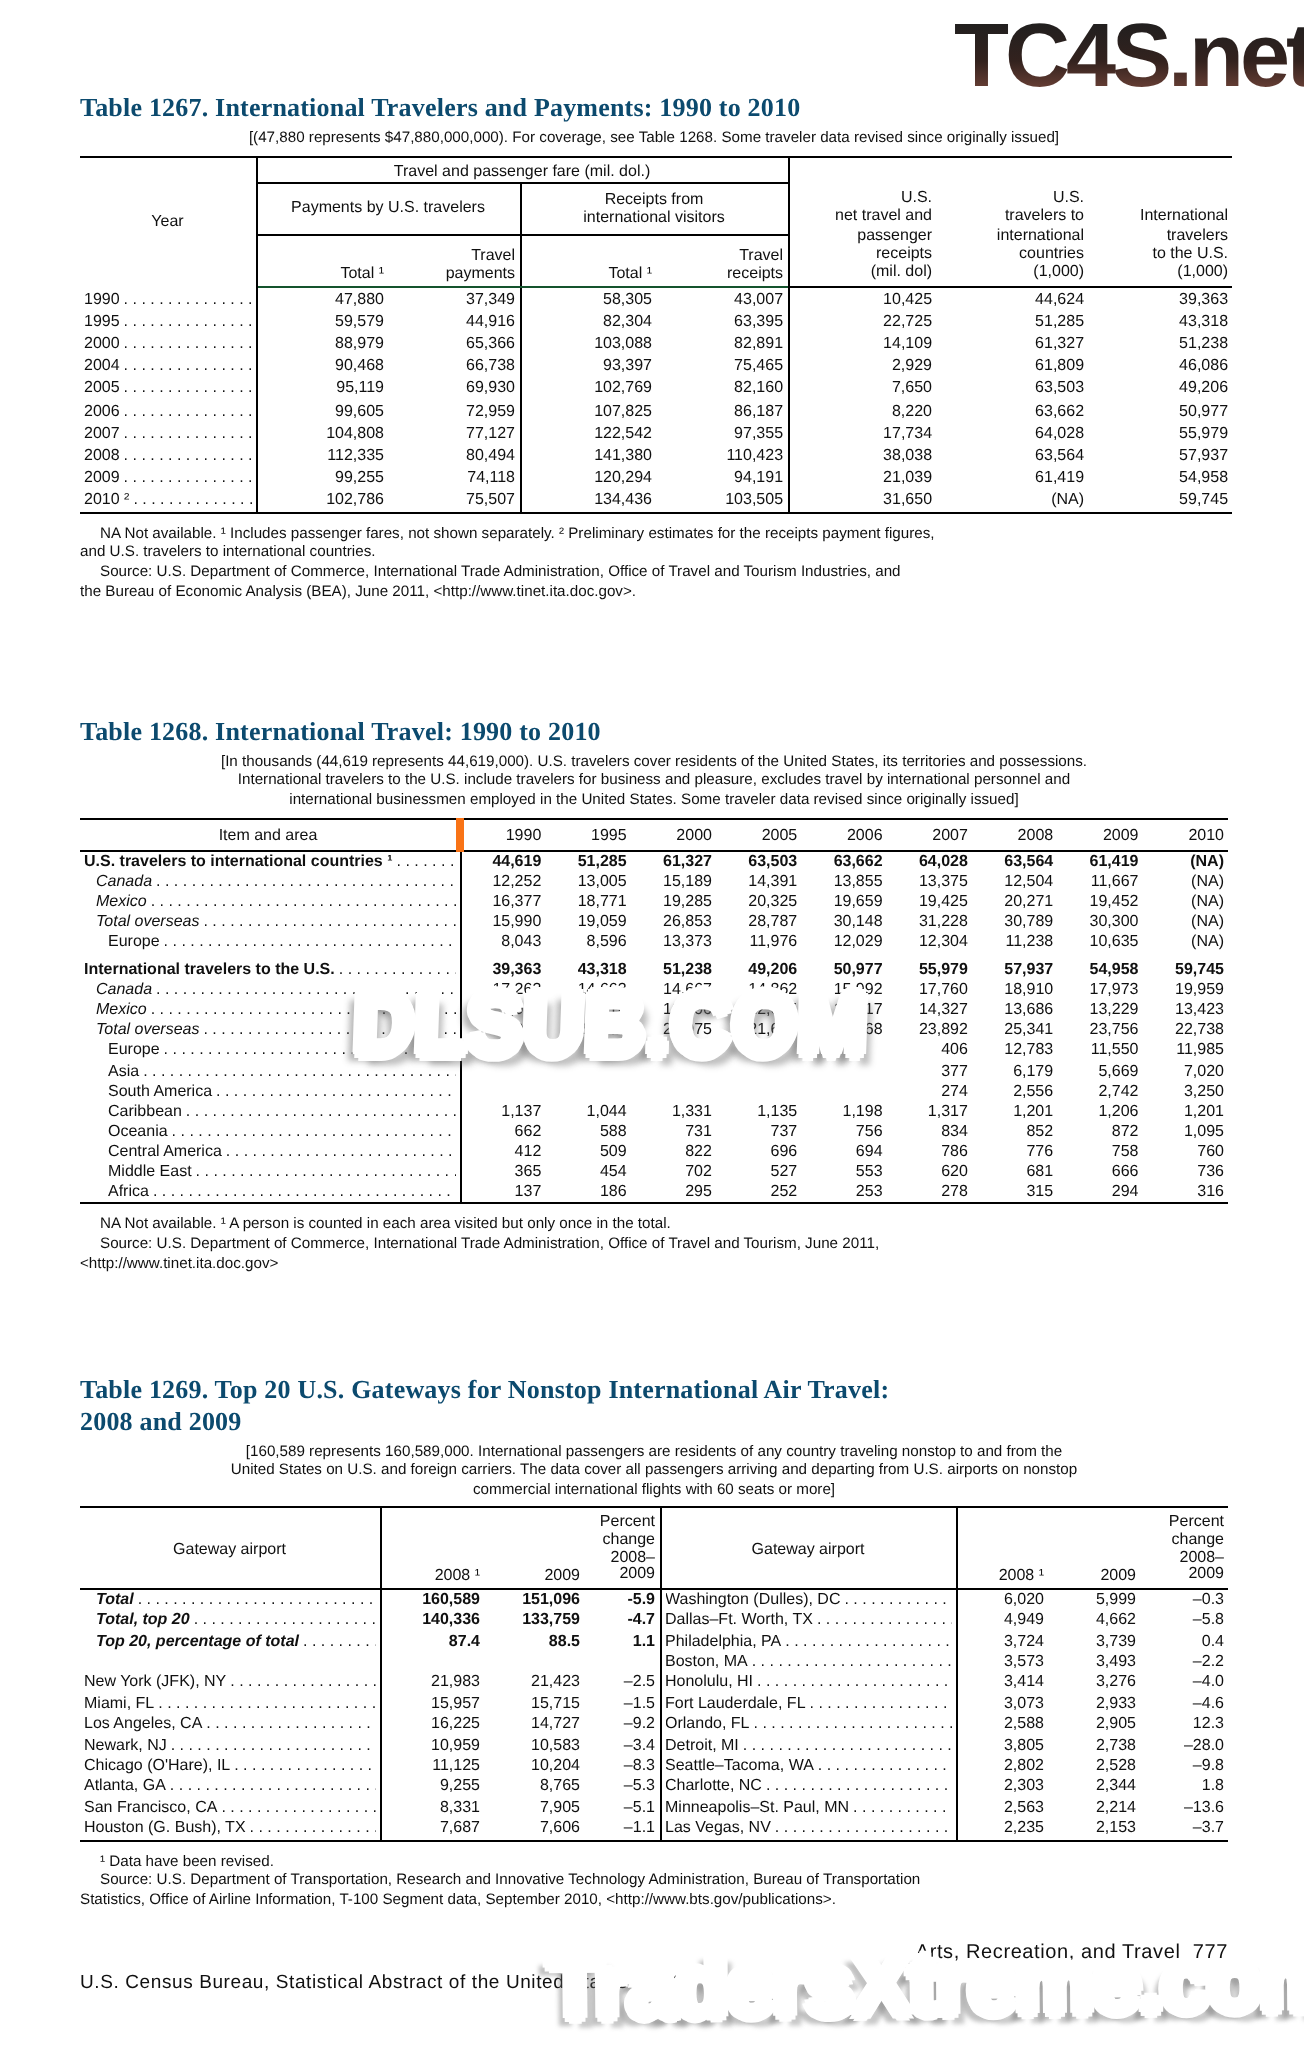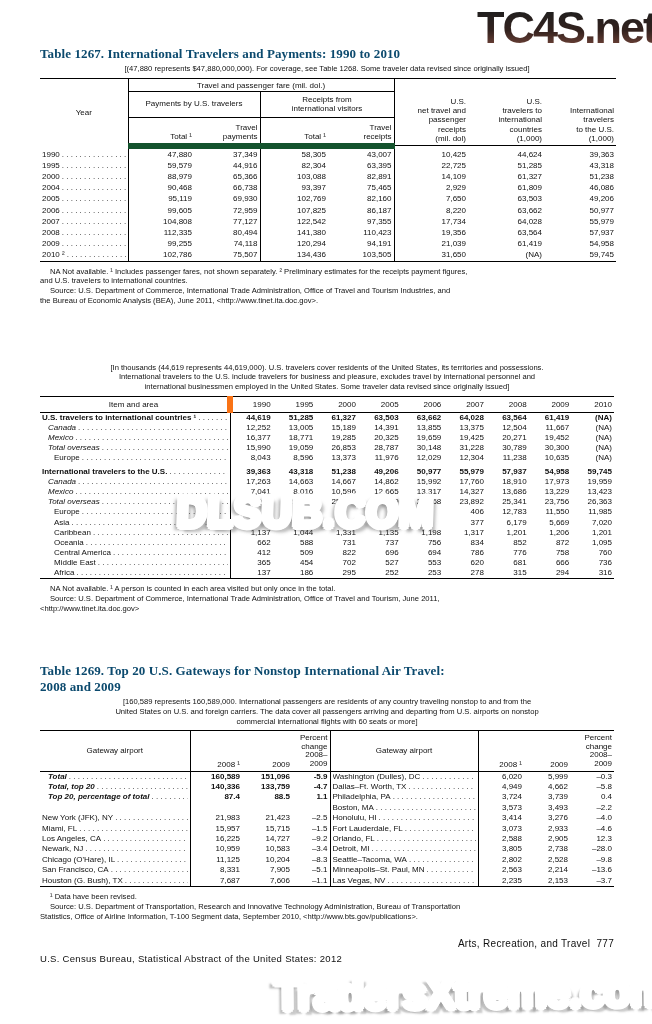--- a/index.html
+++ b/index.html
@@ -29,32 +29,32 @@
   .lab-w.b .t{font-weight:bold;}
   .dots{flex:1 1 auto;overflow:hidden;white-space:nowrap;padding-left:2px;}
   .dots::before{content:". . . . . . . . . . . . . . . . . . . . . . . . . . . . . . . . . . . . . . . . . . . . . . . . . . . . . . . . . . . .";}
   .in1 .t{padding-left:6px;font-style:italic;} .in2 .t{padding-left:12px;}
 
   
   .t67 td{line-height:11.2px;}
   .t67 .h-year{text-align:center;vertical-align:middle;border-right:1px solid #000;font-size:8px;}
   .t67 .h-group{text-align:center;border-bottom:1px solid #000;padding:2px 0 1px;}
   .t67 .h-sub{text-align:center;border-bottom:1px solid #000;padding:3px 0 4px;vertical-align:middle;}
-  .t67 .h-low{padding:5px 2px 2px;border-bottom:6px solid #14532d;}
+  .t67 .h-low{padding:5px 2px 2px;border-bottom:1px solid #14532d;}
   .t67 .h-right{border-bottom:1px solid #000;padding:2px 2px 2px;line-height:9.3px;}
   .t67 .vr2{border-right:1px solid #000;}
   .t67 .vrR{border-right:1px solid #000;}
   .t67 td.lab{border-right:1px solid #000;}
   .t67 td.vr{border-right:1px solid #000;}
   .t67 td.vrR{border-right:1px solid #000;}
 
   
   .t68 td{line-height:10.1px;}
   .t68 thead th{border-bottom:1px solid #000;padding:3px 2px;}
-  .t68 .h-item{text-align:center;border-right:6px solid #f97316;}
+  .t68 .h-item{text-align:center;border-right:4px solid #f97316;}
   .t68 td.lab{border-right:1px solid #000;}
   .t68 tr.gap td{padding-top:4px;}
   .t68 tr.sect td.num{font-weight:bold;}
 
   
   .t69 td{line-height:10.4px;}
   .t69 thead th{border-bottom:1px solid #000;padding:2px;}
   .t69 .h-gw{text-align:center;vertical-align:middle;}
   .t69 .h-pct{line-height:8.6px;padding-top:3px;}
   .t69 .brd{border-right:1px solid #000;}
@@ -248,21 +248,21 @@
             <td class="lab">
               <div class="lab-w">
                 <span class="t">2008</span>
                 <span class="dots"></span>
               </div>
             </td>
             <td class="num">112,335</td>
             <td class="num vr">80,494</td>
             <td class="num">141,380</td>
             <td class="num vrR">110,423</td>
-            <td class="num">19,356</td>
+            <td class="num">38,038</td>
             <td class="num">63,564</td>
             <td class="num">57,937</td>
           </tr>
           <tr>
             <td class="lab">
               <div class="lab-w">
                 <span class="t">2009</span>
                 <span class="dots"></span>
               </div>
             </td>
@@ -293,20 +293,21 @@
     </table>
     <div class="fn-wrap">
       <p class="fn">NA Not available. ¹ Includes passenger fares, not shown separately. ² Preliminary estimates for the receipts payment figures,
 and U.S. travelers to international countries.</p>
       <p class="fn">Source: U.S. Department of Commerce, International Trade Administration, Office of Travel and Tourism Industries, and
 the Bureau of Economic Analysis (BEA), June 2011, &lt;http://www.tinet.ita.doc.gov&gt;.</p>
     </div>
   </div>
 
   <div id="b68" style="margin-top:57px">
+    <div class="ttl">Table 1268. International Travel: 1990 to 2010</div>
     <div class="note">[In thousands (44,619 represents 44,619,000). U.S. travelers cover  residents of the United States, its territories and possessions.
 International travelers to the U.S. include travelers for business and pleasure, excludes travel by international personnel and
 international businessmen employed in the United States. Some traveler data revised since originally issued]</div>
     <table class="t68" id="t68">
       <colgroup>
         <col style="width:190px">
           <col>
           <col>
           <col>
           <col>
@@ -475,21 +476,21 @@
               </div>
             </td>
             <td class="num">15,059</td>
             <td class="num">20,639</td>
             <td class="num">25,975</td>
             <td class="num">21,679</td>
             <td class="num">21,668</td>
             <td class="num">23,892</td>
             <td class="num">25,341</td>
             <td class="num">23,756</td>
-            <td class="num">26,363</td>
+            <td class="num">22,738</td>
           </tr>
           <tr>
             <td class="lab">
               <div class="lab-w in2">
                 <span class="t">Europe</span>
                 <span class="dots"></span>
               </div>
             </td>
             <td class="num"></td>
             <td class="num"></td>
@@ -510,20 +511,37 @@
             </td>
             <td class="num"></td>
             <td class="num"></td>
             <td class="num"></td>
             <td class="num"></td>
             <td class="num"></td>
             <td class="num">377</td>
             <td class="num">6,179</td>
             <td class="num">5,669</td>
             <td class="num">7,020</td>
+          </tr>
+          <tr>
+            <td class="lab">
+              <div class="lab-w in2">
+                <span class="t">South America</span>
+                <span class="dots"></span>
+              </div>
+            </td>
+            <td class="num"></td>
+            <td class="num"></td>
+            <td class="num"></td>
+            <td class="num"></td>
+            <td class="num"></td>
+            <td class="num">274</td>
+            <td class="num">2,556</td>
+            <td class="num">2,742</td>
+            <td class="num">3,250</td>
           </tr>
           <tr>
             <td class="lab">
               <div class="lab-w in2">
                 <span class="t">Caribbean</span>
                 <span class="dots"></span>
               </div>
             </td>
             <td class="num">1,137</td>
             <td class="num">1,044</td>
@@ -823,20 +841,40 @@
                 <span class="dots"></span>
               </div>
             </td>
             <td class="num">2,802</td>
             <td class="num">2,528</td>
             <td class="num">–9.8</td>
           </tr>
           <tr>
             <td class="lab brd">
               <div class="lab-w">
+                <span class="t">Atlanta, GA</span>
+                <span class="dots"></span>
+              </div>
+            </td>
+            <td class="num">9,255</td>
+            <td class="num">8,765</td>
+            <td class="num  brd">–5.3</td>
+            <td class="lab brd">
+              <div class="lab-w">
+                <span class="t">Charlotte, NC</span>
+                <span class="dots"></span>
+              </div>
+            </td>
+            <td class="num">2,303</td>
+            <td class="num">2,344</td>
+            <td class="num">1.8</td>
+          </tr>
+          <tr>
+            <td class="lab brd">
+              <div class="lab-w">
                 <span class="t">San Francisco, CA</span>
                 <span class="dots"></span>
               </div>
             </td>
             <td class="num">8,331</td>
             <td class="num">7,905</td>
             <td class="num  brd">–5.1</td>
             <td class="lab brd">
               <div class="lab-w">
                 <span class="t">Minneapolis–St. Paul, MN</span>

